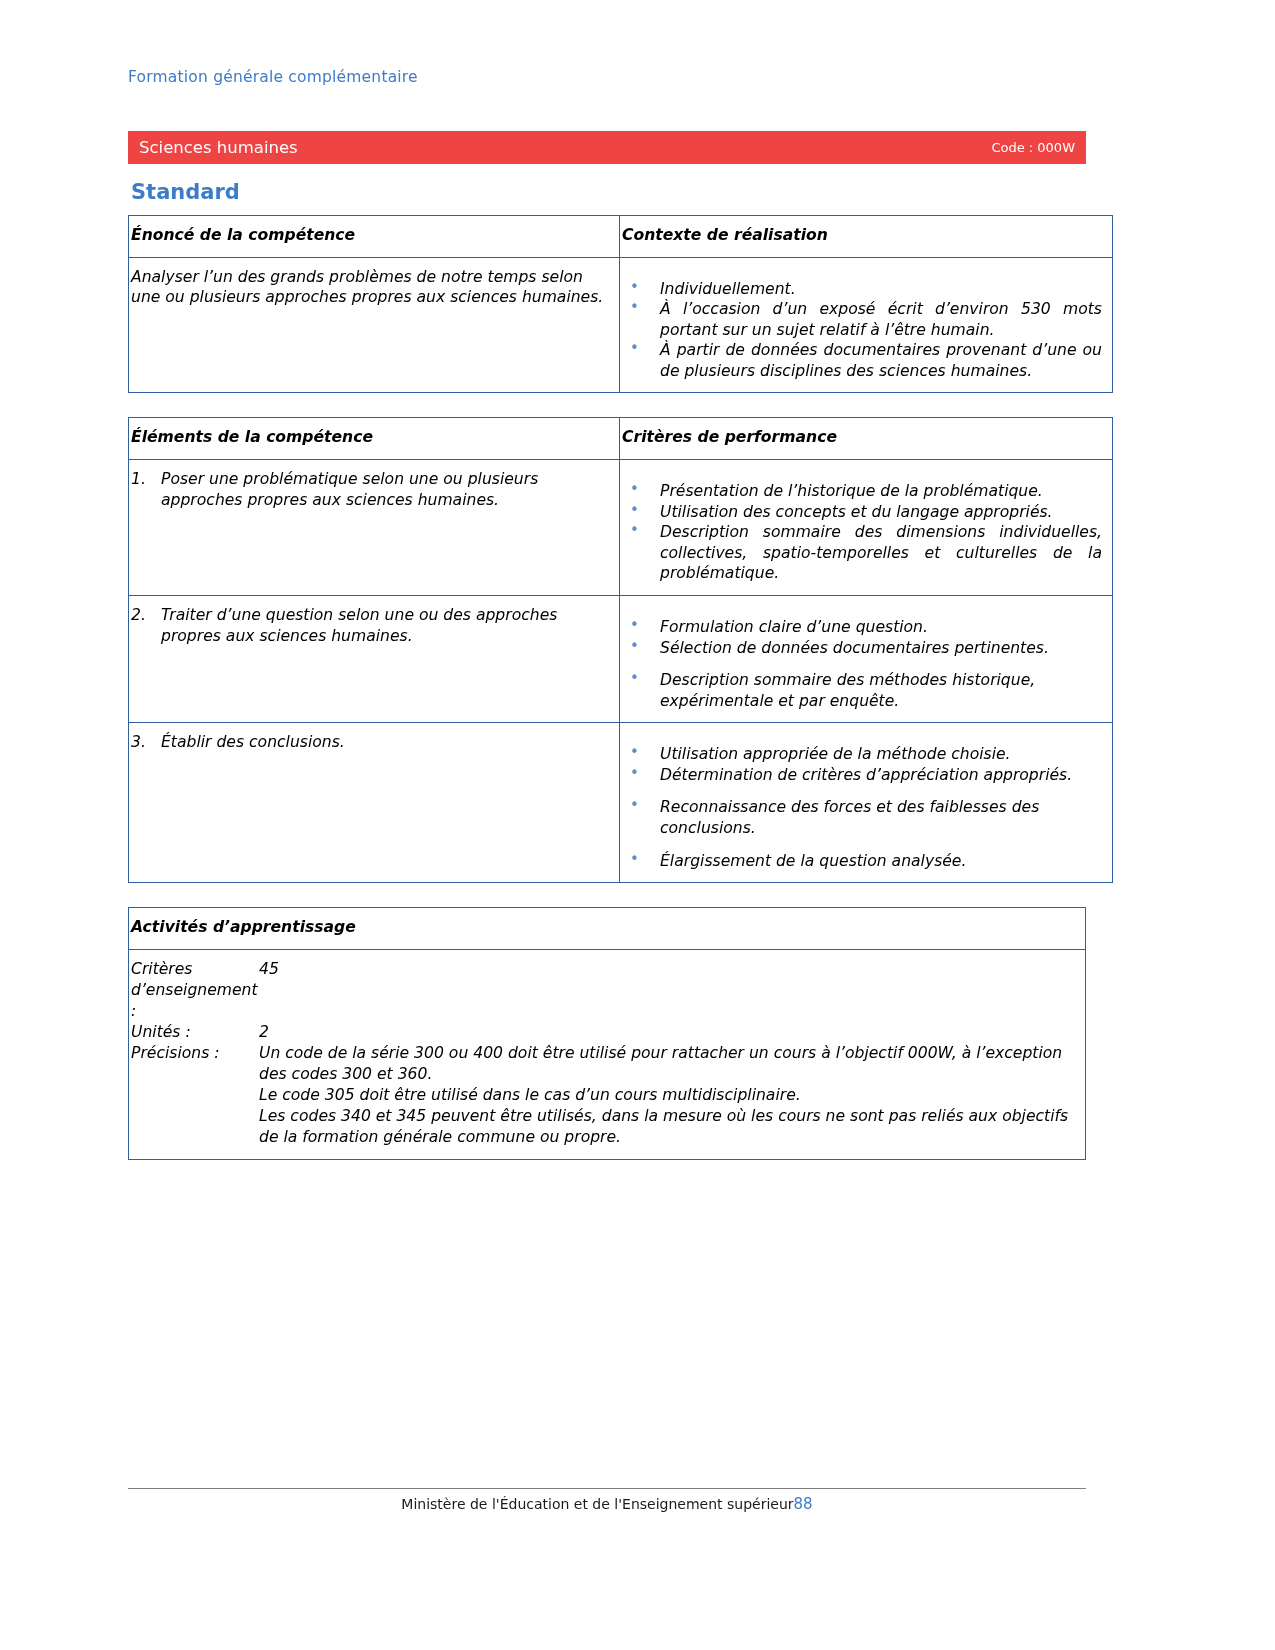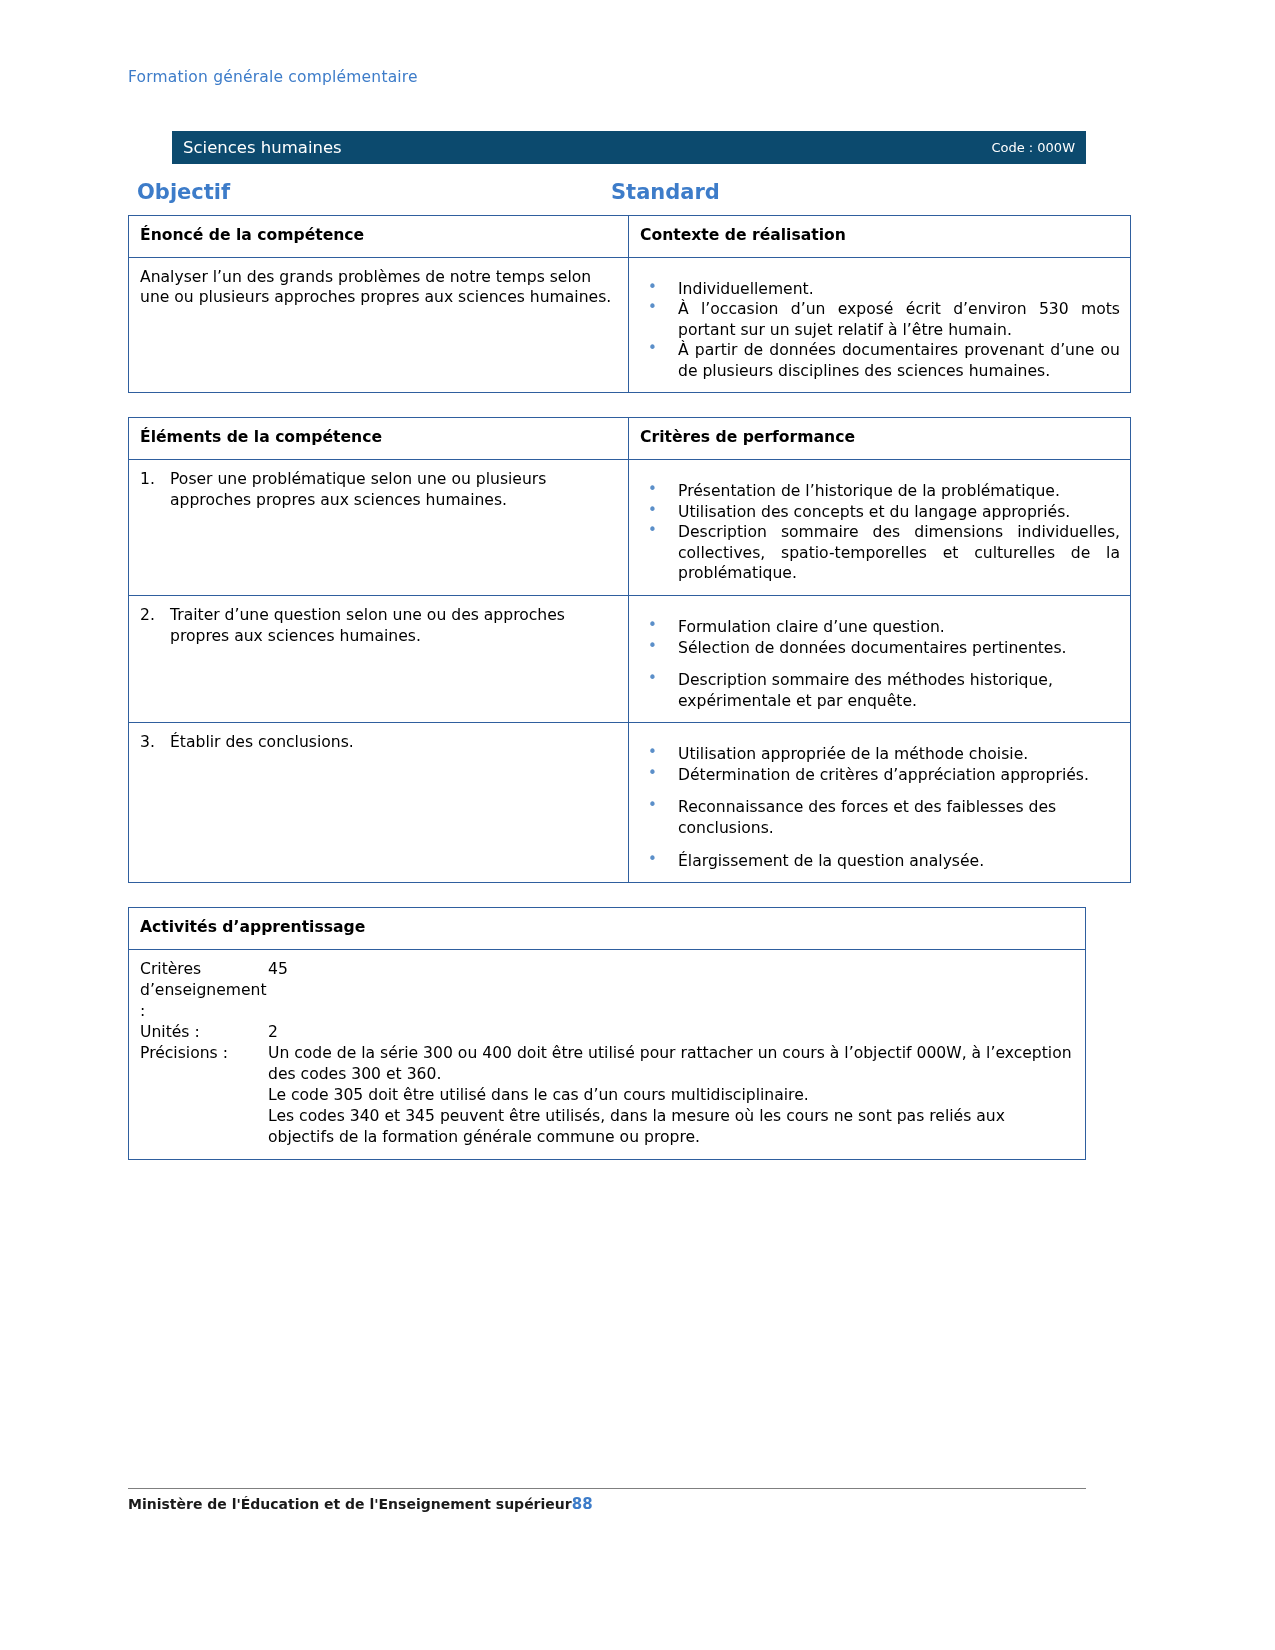--- a/index.html
+++ b/index.html
@@ -30,30 +30,29 @@
     letter-spacing: 0.2px;
   }
   .content {
     position: absolute;
     top: 131px;
     left: 128px;
     width: 958px;
   }
   
   .title-bar {
-    background: #0c4a6e;
+    background: #ef4444;
     color: #ffffff;
     height: 33px;
     display: flex;
     align-items: center;
     justify-content: space-between;
     padding: 0 11px;
     box-sizing: border-box;
     font-size: 16.5px;
-    margin-left: 44px;
   }
   .title-bar .left { font-size: 16.5px; }
   .title-bar .right { font-size: 13px; }
 
   
   .heads {
     display: flex;
     margin-top: 16px;
     margin-bottom: 11px;
   }
@@ -76,23 +75,24 @@
   table.block {
     width: 958px;
     border-collapse: collapse;
     border: 1.5px solid #2f5f9e;
     table-layout: fixed;
     margin-bottom: 24px;
   }
   table.block td {
     border: 1px solid #2f5f9e;
     vertical-align: top;
-    padding: 9px 10px 11px 11px;
+    padding: 9px 10px 11px 2px;
     font-size: 15.6px;
     line-height: 1.32;
+    font-style: italic;
   }
   td.head-cell {
     font-weight: bold;
     padding-top: 10px;
     padding-bottom: 10px;
     font-size: 15.6px;
   }
   td.left-col { width: 478px; }
   td.right-col { width: 480px; }
 
@@ -154,44 +154,43 @@
     top: 1488px;
     width: 958px;
     border-top: 1.5px solid #7f7f7f;
   }
   .footer {
     position: absolute;
     left: 128px;
     top: 1495px;
     width: 958px;
     display: flex;
-    justify-content: flex-start;
+    justify-content: center;
     align-items: baseline;
     font-size: 14px;
-    font-weight: bold;
+    font-weight: normal;
   }
   .footer .f-left { color: #1a1a1a; }
   .footer .f-right { color: #3d7cc9; font-size: 15px; }
 </style>
 </head>
 <body>
 
 <div class="page">
 
   <div class="header-note">Formation générale complémentaire</div>
 
   <div class="content">
 
     <div class="title-bar">
       <span class="left">Sciences humaines</span>
       <span class="right">Code : 000W</span>
     </div>
 
     <div class="heads">
-      <div class="h-objectif">Objectif</div>
       <div class="h-standard">Standard</div>
     </div>
 
     <table class="block">
       <tbody>
           <tr>
         <td class="head-cell left-col">Énoncé de la compétence</td>
         <td class="head-cell right-col">Contexte de réalisation</td>
       </tr>
       <tr>

